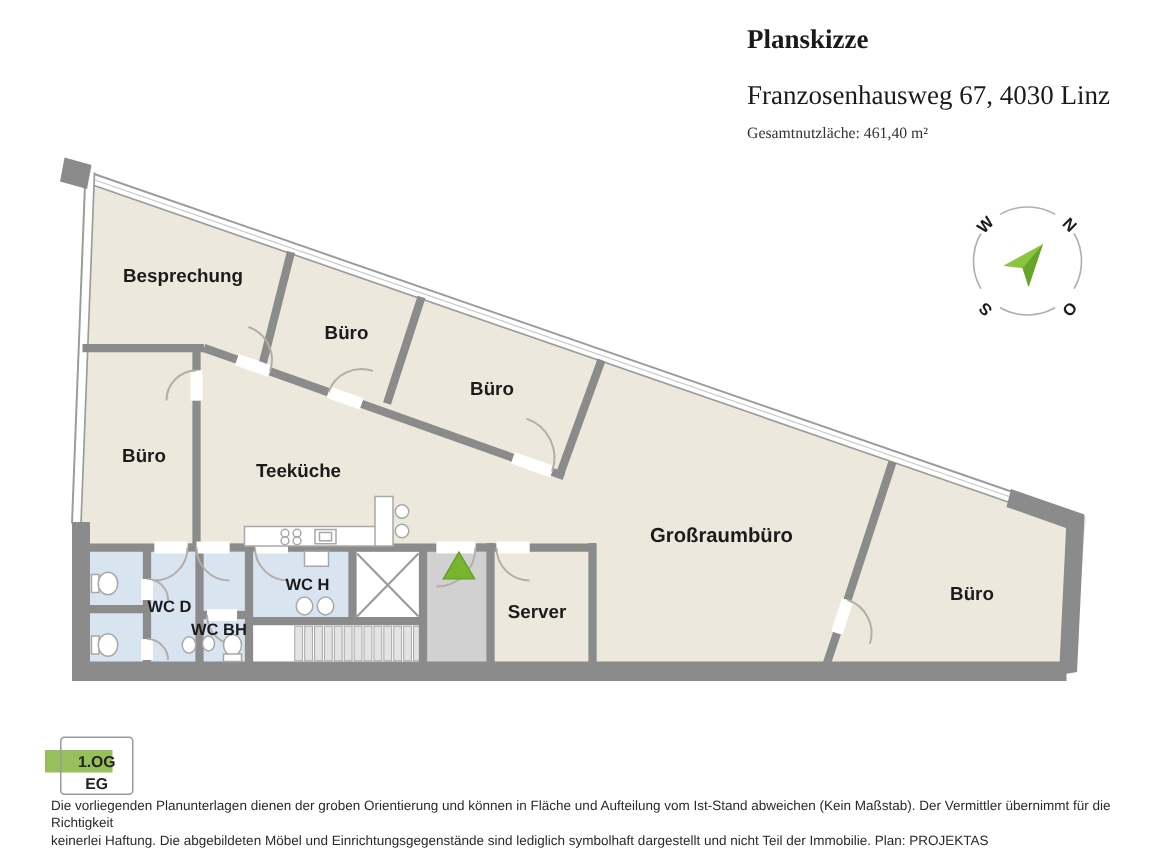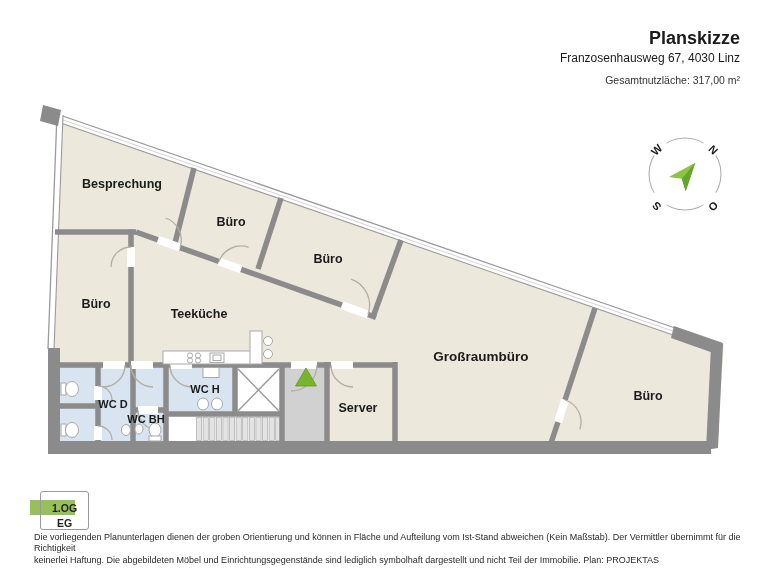--- a/index.html
+++ b/index.html
@@ -1,24 +1,24 @@
 <!DOCTYPE html>
 <html><head>
 <meta charset="utf-8">
 <style>
   html,body{margin:0;padding:0;background:#fff;}
   .canvas{position:relative;width:768px;height:576px;background:#ffffff;
           font-family:"Liberation Sans",sans-serif;overflow:hidden;}
   .plan-svg{position:absolute;left:0;top:0;}
 
   
-  .header{position:absolute;top:28px;right:28px;text-align:right;color:#1a1a1a;}
+  .header{position:absolute;top:16px;right:28px;color:#1a1a1a;font-family:Liberation Serif, serif;}
   .header .title{font-size:18px;font-weight:bold;line-height:1.22;}
   .header .unit{font-size:18px;font-weight:bold;line-height:1.22;white-space:pre;}
-  .header .address{font-size:12px;margin-top:1px;line-height:1.2;}
+  .header .address{font-size:18px;margin-top:15px;line-height:1.2;}
   .header .area{font-size:10.5px;margin-top:9px;color:#333;}
 
   
   .floor-badge{position:absolute;left:0;top:0;}
   .badge-green{position:absolute;left:30px;top:500px;width:45px;height:15px;background:#97c05c;}
   .badge-box{position:absolute;left:40px;top:491px;width:47px;height:37px;
              border:1.6px solid #9a9a9a;border-radius:3px;background:transparent;}
   .badge-row{width:100%;text-align:center;font-weight:bold;font-size:10.5px;color:#222;}
   .badge-row.r1{margin-top:10px;height:14px;line-height:12px;}
   .badge-row.r2{height:14px;line-height:14px;}
@@ -218,21 +218,21 @@
       <g transform="translate(685,175) rotate(40)">
         <polygon points="0,-16 11,12 0,5 -11,12" fill="#8bc43f"></polygon>
         <polygon points="0,-16 11,12 0,5" fill="#67a42c"></polygon>
       </g>
     </g>
   </svg>
 
   <div class="header">
     <div class="title">Planskizze</div>
     <div class="address">Franzosenhausweg 67, 4030 Linz</div>
-    <div class="area">Gesamtnutzläche: 317,00 m²</div>
+    <div class="area">Gesamtnutzläche: 461,40 m²</div>
   </div>
 
   <div class="floor-badge">
     <div class="badge-green"></div>
     <div class="badge-box">
       <div class="badge-row r1">1.OG</div>
       <div class="badge-row r2">EG</div>
     </div>
   </div>
 

